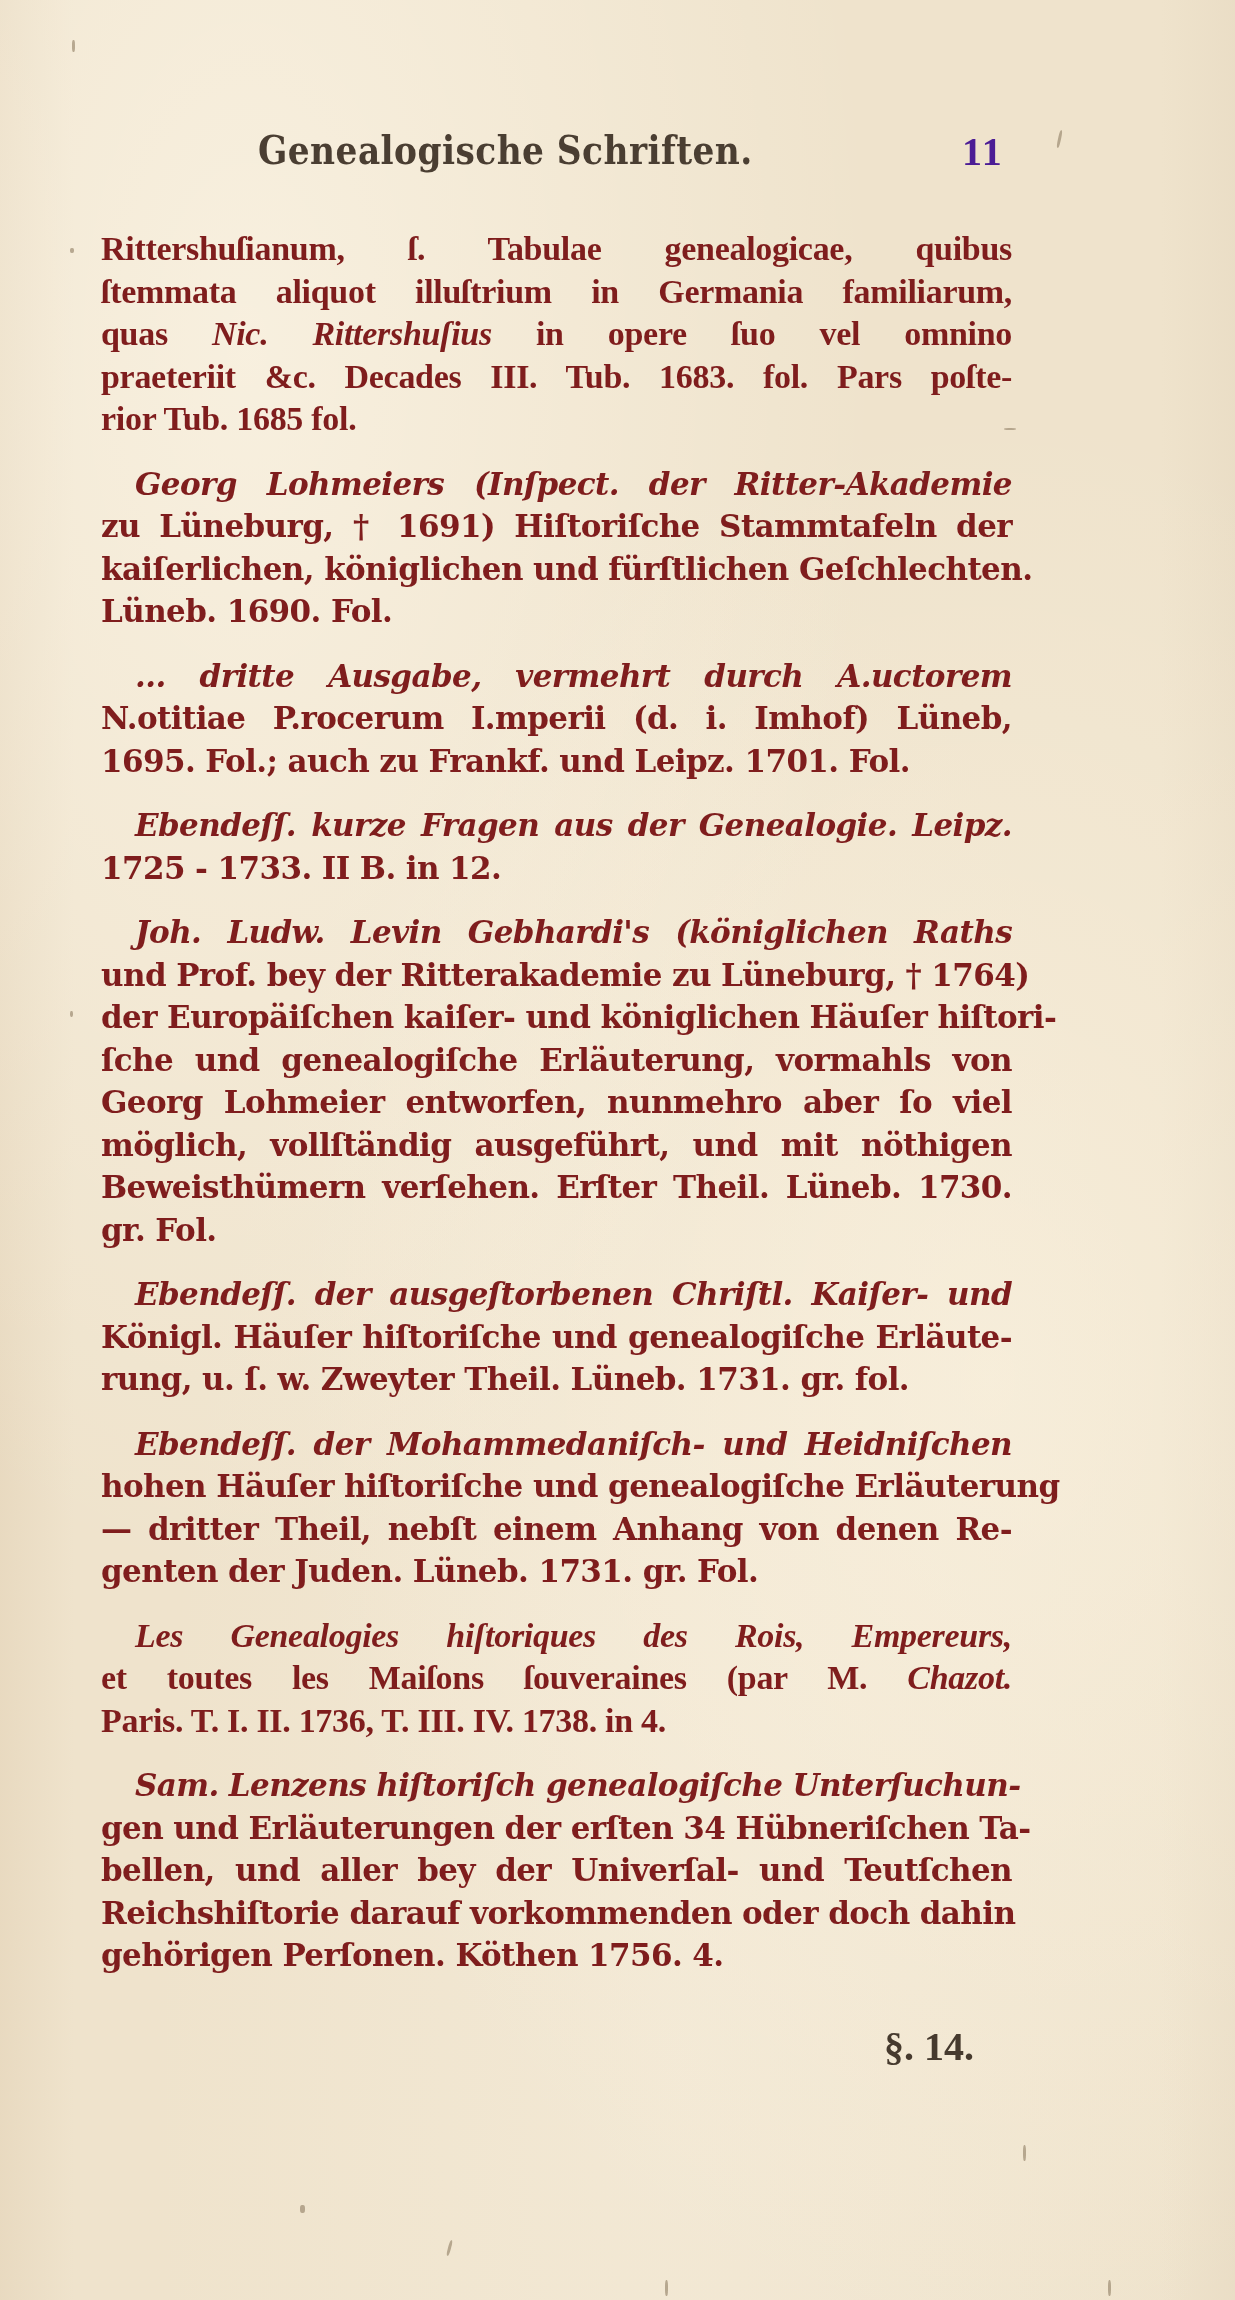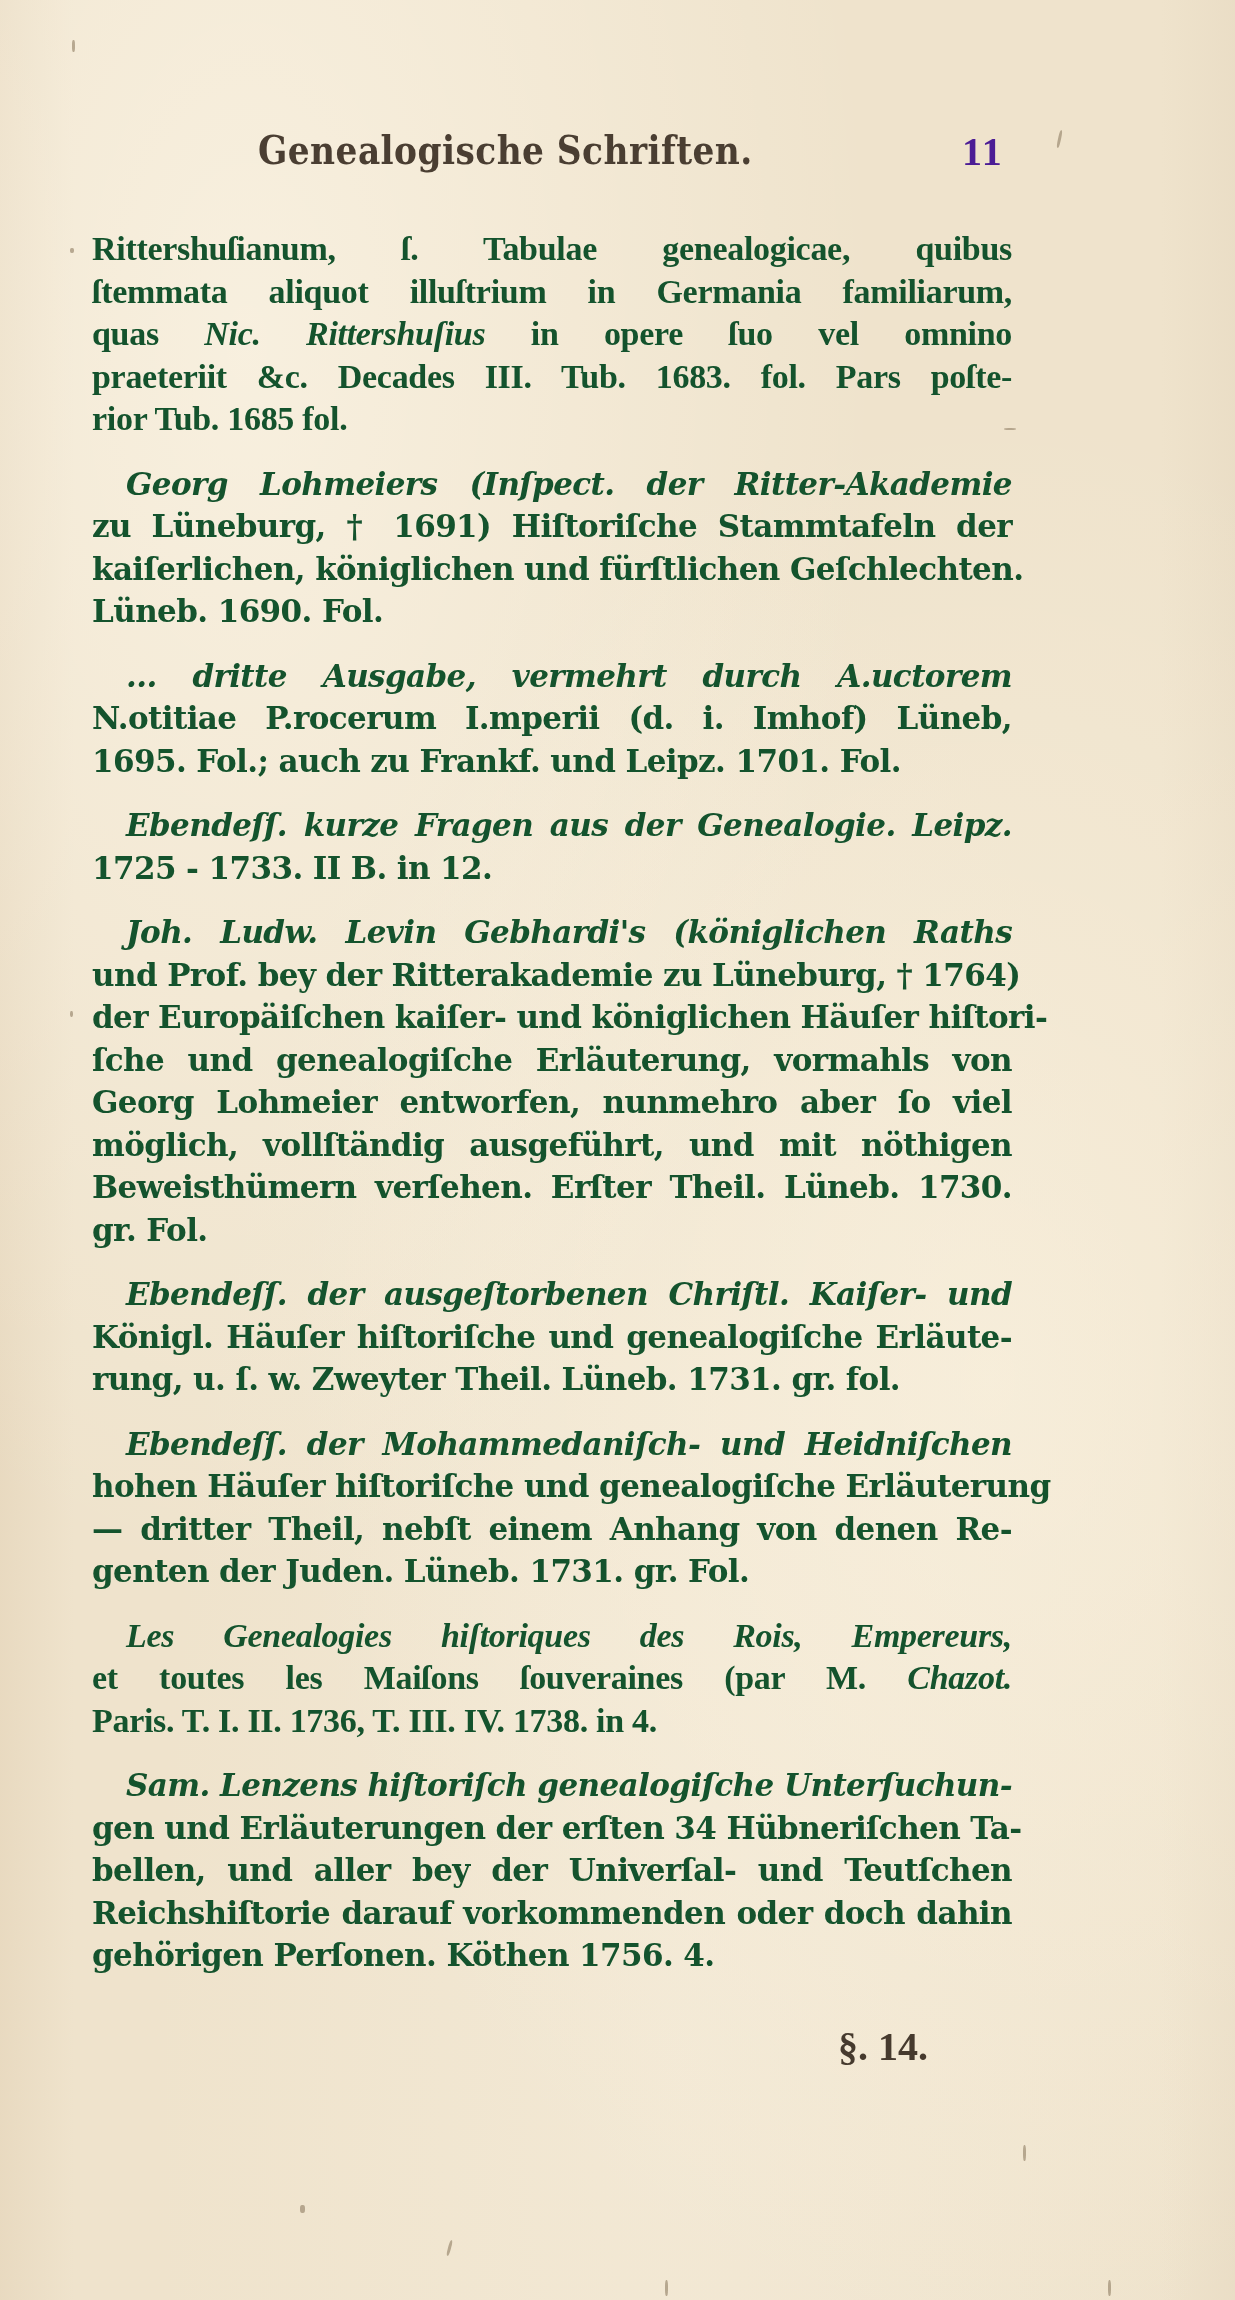--- a/index.html
+++ b/index.html
@@ -54,25 +54,25 @@
       color: #4c1d95;
       letter-spacing: 2px;
     }
     .body-text {
       position: absolute;
       left: 92px;
       top: 228px;
       width: 920px;
     }
     .entry {
-      margin: 0 0 22px 0;
+      margin: 0 0 22px 9px;
       font-size: 33.5px;
       line-height: 42.5px;
       text-align: justify;
-      color: #14532d;
+      color: #7f1d1d;
     }
     .entry .line {
       display: block;
       white-space: nowrap;
       text-align-last: justify;
       text-align: justify;
     }
     .entry .line.last {
       text-align-last: left;
     }
@@ -95,21 +95,21 @@
     }
     .antiqua .line {
       font-size: 34px;
       letter-spacing: -0.3px;
     }
     .italic {
       font-style: italic;
     }
     .section-mark {
       position: absolute;
-      left: 838px;
+      left: 884px;
       top: 2023px;
       font-family: "Liberation Serif", serif;
       font-weight: bold;
       font-size: 40px;
       color: #463a2e;
     }
     .speck {
       position: absolute;
       background: #9c8c72;
       border-radius: 40%;

